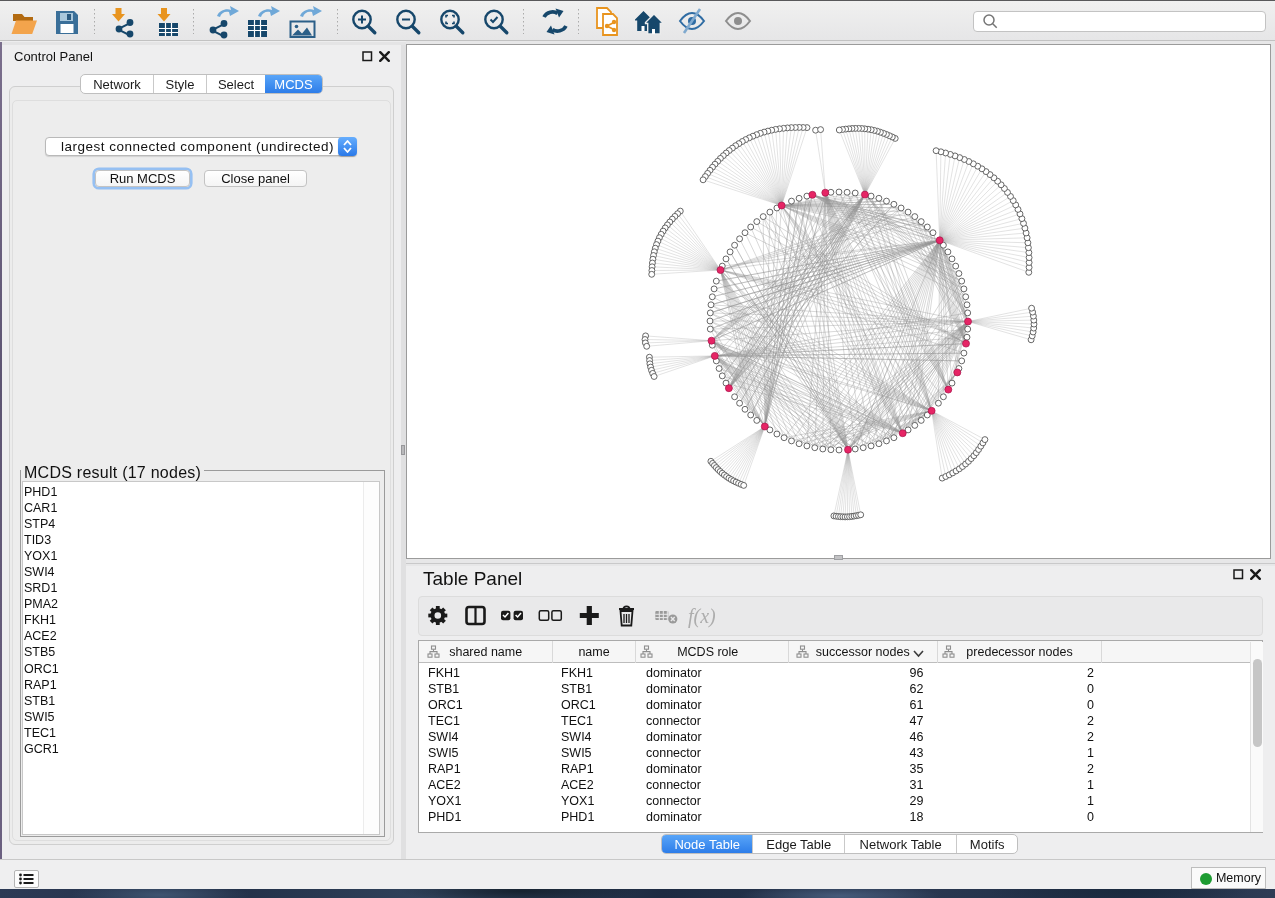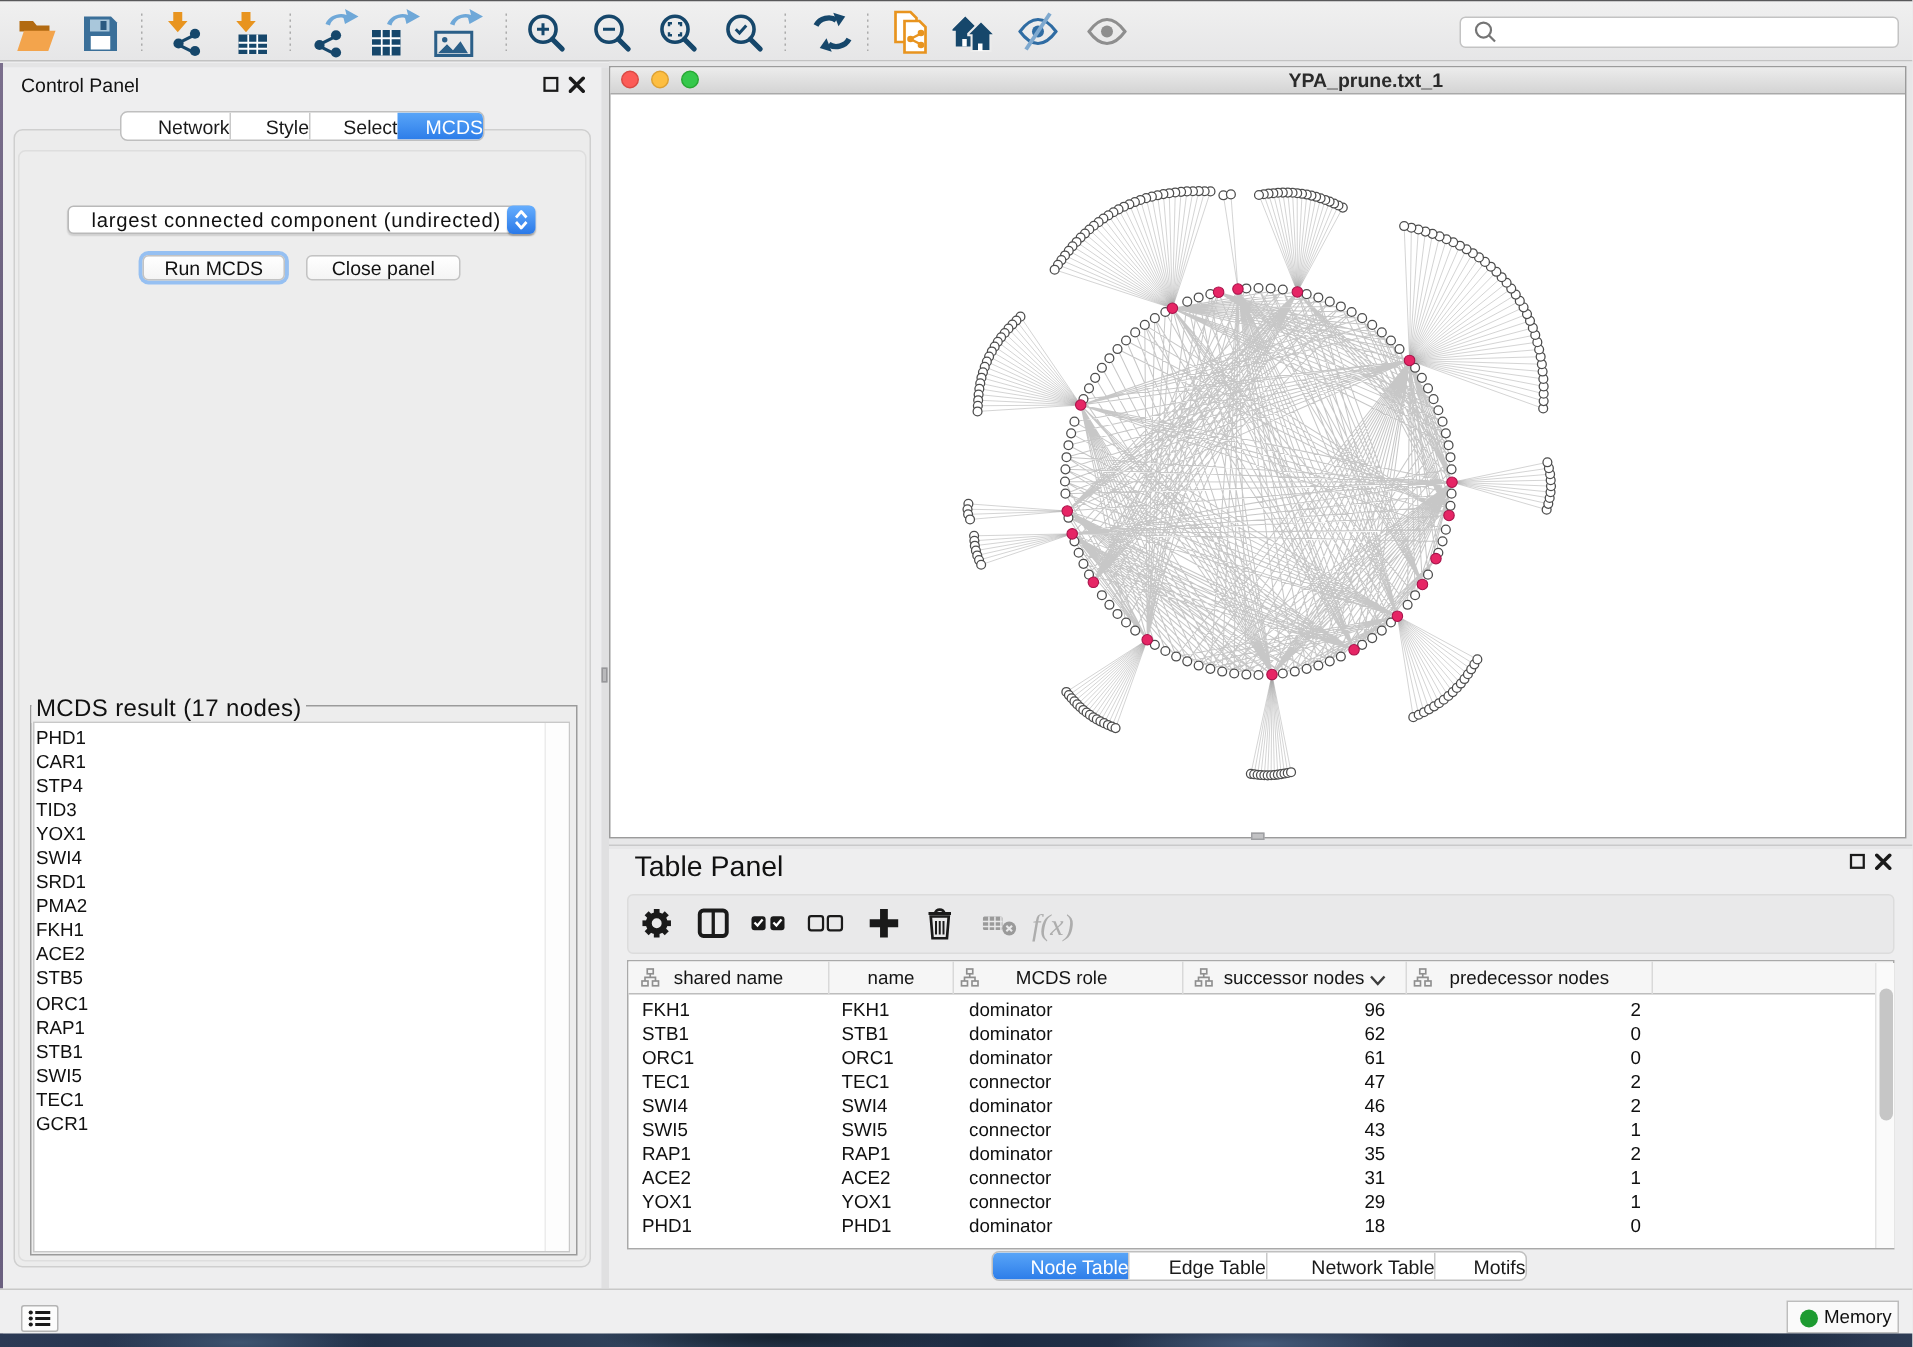--- a/index.html
+++ b/index.html
@@ -11,21 +11,21 @@
 
 #search{left:973px;top:10px;width:293px;height:21px;background:#fff;border:1px solid #c3c3c3;border-radius:4px}
 
 #cpanel{left:2px;top:45px;width:399px;height:814px;background:#eeeeef}
 #cphead{left:12px;top:4px;font-size:13px;color:#111}
 .wctl{position:absolute;width:17px;height:13px}
 #cpbody{left:7px;top:41px;width:385px;height:759px;background:#ececec;border:1px solid #cfcfcf;border-radius:6px}
 #cpinner{left:10px;top:55px;width:379px;height:741px;border:1px solid #dedede;border-radius:5px;background:#ededed}
 
 .tabgrp{position:absolute;display:flex;background:#fff;border:1px solid #bfbfbf;border-radius:5px;overflow:hidden}
-.tab{font-size:13px;color:#1a1a1a;text-align:right;line-height:19px;border-left:1px solid #c9c9c9}
+.tab{font-size:13px;color:#1a1a1a;text-align:center;line-height:19px;border-left:1px solid #c9c9c9}
 .tab:first-child{border-left:none}
 .tabsel{background:linear-gradient(#59a5f8,#2d7de9);color:#fff;border-left:none}
 #maintabs{left:78px;top:29px;width:243px;height:20px}
 
 #optlabel{left:-2px;top:68.5px;width:403px;text-align:center;font-size:13.5px;letter-spacing:.35px;color:#141414}
 #combo{left:43px;top:92px;width:311px;height:19px;background:#fff;border:1px solid #b9b9b9;border-radius:4px;box-shadow:0 1px 1px rgba(0,0,0,.12)}
 #combotext{left:1.5px;top:1px;width:300px;text-align:center;font-size:13.5px;letter-spacing:.5px;color:#111}
 #stepper{left:292px;top:-1px;width:19px;height:19px;background:linear-gradient(#66aefe,#2a79e8);border-radius:4px;box-shadow:0 1px 1px rgba(0,0,0,.25)}
 .btn{position:absolute;height:17px;background:linear-gradient(#ffffff,#f4f4f4);border:1px solid #c3c3c3;border-radius:4px;font-size:13px;text-align:center;color:#111;line-height:15px}
 #runbtn{left:93px;top:125px;width:95px;box-shadow:0 0 0 2.6px rgba(103,167,245,.65)}
@@ -216,26 +216,20 @@
   <div class="abs" id="fs"></div>
   <div class="abs" id="fslegend">MCDS result (17 nodes)</div>
   <div class="abs" id="fslist">PHD1<br>CAR1<br>STP4<br>TID3<br>YOX1<br>SWI4<br>SRD1<br>PMA2<br>FKH1<br>ACE2<br>STB5<br>ORC1<br>RAP1<br>STB1<br>SWI5<br>TEC1<br>GCR1</div>
   <div class="abs" id="fssb"></div>
 </div>
 <div class="abs" id="vdiv"></div>
 <div class="abs" id="vdivh"></div>
 <div class="abs" id="rightbg"></div>
 <div class="abs" style="left:406px;top:563px;width:869px;height:1px;background:#c9c9ca"></div>
 <div class="abs" id="nframe">
-  <div class="abs" id="ntitle">
-    <div class="tl" style="left:6.8px;background:#fc5b57;border:1px solid #d94a44"></div>
-    <div class="tl" style="left:27px;background:#fdbe41;border:1px solid #dda133"></div>
-    <div class="tl" style="left:46.9px;background:#35c84b;border:1px solid #29a834"></div>
-    <div class="abs" id="ntext">YPA_prune.txt_1</div>
-  </div>
   <svg width="863" height="496" viewBox="0 0 863 496" style="position:absolute;left:0;top:18px">
       <path d="M374.6 142.5L558.7 233.8M374.6 142.5L556.9 225.9M374.6 142.5L554.7 218.1M374.6 142.5L551.9 210.5M374.6 142.5L548.7 203.1M374.6 142.5L494.1 145.0M374.6 142.5L486.9 141.3M374.6 142.5L479.5 138.1M374.6 142.5L471.9 135.3M374.6 142.5L464.1 133.1M374.6 142.5L457.9 131.6M374.6 142.5L448.2 130.0M374.6 142.5L514.2 357.4M374.6 142.5L520.3 352.0M374.6 142.5L524.6 347.8M374.6 142.5L531.4 340.2M374.6 142.5L536.4 333.8M374.6 142.5L532.7 177.3M374.6 142.5L526.0 169.7M374.6 142.5L520.3 164.0M374.6 142.5L514.2 158.6M374.6 142.5L507.8 153.6M374.6 142.5L501.1 149.1M374.6 142.5L494.1 145.0M374.6 142.5L486.9 141.3M374.6 142.5L479.5 138.1M405.4 131.8L556.9 225.9M405.4 131.8L554.7 218.1M405.4 131.8L551.9 210.5M405.4 131.8L548.7 203.1M405.4 131.8L545.0 195.9M405.4 131.8L540.9 188.9M405.4 131.8L536.4 182.2M405.4 131.8L532.7 177.3M405.4 131.8L526.0 169.7M405.4 131.8L520.3 164.0M405.4 131.8L532.7 177.3M405.4 131.8L526.0 169.7M405.4 131.8L520.3 164.0M418.3 129.7L448.2 386.0M418.3 129.7L456.2 384.7M418.3 129.7L464.1 382.9M418.3 129.7L471.9 380.7M418.3 129.7L479.5 377.9M418.3 129.7L486.9 374.7M418.3 129.7L495.7 370.2M418.3 129.7L501.1 366.9M418.3 129.7L507.8 362.4M418.3 129.7L514.2 357.4M418.3 129.7L520.3 352.0M418.3 129.7L524.6 347.8M418.3 129.7L399.9 382.9M418.3 129.7L407.8 384.7M418.3 129.7L415.8 386.0M418.3 129.7L423.9 386.7M418.3 129.7L541.3 326.6M457.9 131.6L305.3 282.2M457.9 131.6L307.8 292.9M457.9 131.6L309.3 297.9M457.9 131.6L312.1 305.5M457.9 131.6L315.3 312.9M457.9 131.6L319.0 320.1M457.9 131.6L321.9 325.2M457.9 131.6L327.6 333.8M457.9 131.6L332.6 340.2M457.9 131.6L338.0 346.3M457.9 131.6L343.7 352.0M457.9 131.6L349.8 357.4M457.9 131.6L315.3 312.9M457.9 131.6L319.0 320.1M457.9 131.6L321.9 325.2M457.9 131.6L327.6 333.8M457.9 131.6L332.6 340.2M457.9 131.6L338.0 346.3M457.9 131.6L343.7 352.0M457.9 131.6L561.0 258.5M457.9 131.6L560.7 249.9M457.9 131.6L560.0 241.8M457.9 131.6L558.7 233.8M457.9 131.6L556.9 225.9M532.7 177.3L531.4 340.2M532.7 177.3L536.4 333.8M532.7 177.3L541.3 326.6M532.7 177.3L545.0 320.1M532.7 177.3L550.3 309.4M532.7 177.3L551.9 305.5M532.7 177.3L315.3 203.1M532.7 177.3L313.5 207.0M532.7 177.3L309.3 218.1M532.7 177.3L307.1 225.9M532.7 177.3L305.3 233.8M532.7 177.3L304.0 241.8M532.7 177.3L303.3 249.9M532.7 177.3L303.0 258.0M532.7 177.3L303.3 266.1M532.7 177.3L304.5 277.7M532.7 177.3L559.0 280.6M532.7 177.3L560.0 274.2M532.7 177.3L560.7 266.1M532.7 177.3L561.0 258.5M532.7 177.3L560.7 249.9M532.7 177.3L560.0 241.8M532.7 177.3L558.7 233.8M532.7 177.3L304.0 241.8M532.7 177.3L303.3 249.9M532.7 177.3L303.0 258.0M532.7 177.3L303.3 266.1M532.7 177.3L304.5 277.7M532.7 177.3L309.3 218.1M532.7 177.3L307.1 225.9M532.7 177.3L305.3 233.8M532.7 177.3L304.0 241.8M532.7 177.3L303.3 249.9M532.7 177.3L448.2 386.0M532.7 177.3L456.2 384.7M532.7 177.3L464.1 382.9M532.7 177.3L471.9 380.7M532.7 177.3L479.5 377.9M532.7 177.3L486.9 374.7M532.7 177.3L495.7 370.2M532.7 177.3L501.1 366.9M532.7 177.3L507.8 362.4M532.7 177.3L377.1 374.7M532.7 177.3L384.5 377.9M532.7 177.3L392.1 380.7M532.7 177.3L399.9 382.9M532.7 177.3L407.8 384.7M532.7 177.3L415.8 386.0M532.7 177.3L423.9 386.7M532.7 177.3L432.0 387.0M532.7 177.3L441.0 386.7M532.7 177.3L448.2 386.0M561.0 258.5L304.0 241.8M561.0 258.5L303.3 249.9M561.0 258.5L303.0 258.0M561.0 258.5L303.3 266.1M561.0 258.5L304.5 277.7M561.0 258.5L392.1 380.7M561.0 258.5L399.9 382.9M561.0 258.5L407.8 384.7M561.0 258.5L415.8 386.0M561.0 258.5L423.9 386.7M561.0 258.5L471.9 380.7M561.0 258.5L479.5 377.9M561.0 258.5L486.9 374.7M561.0 258.5L495.7 370.2M561.0 258.5L501.1 366.9M561.0 258.5L507.8 362.4M561.0 258.5L514.2 357.4M561.0 258.5L520.3 352.0M561.0 258.5L415.8 386.0M561.0 258.5L423.9 386.7M561.0 258.5L432.0 387.0M561.0 258.5L441.0 386.7M561.0 258.5L448.2 386.0M561.0 258.5L456.2 384.7M561.0 258.5L464.1 382.9M561.0 258.5L471.9 380.7M561.0 258.5L479.5 377.9M561.0 258.5L536.4 333.8M561.0 258.5L541.3 326.6M561.0 258.5L545.0 320.1M561.0 258.5L536.4 182.2M561.0 258.5L532.7 177.3M561.0 258.5L526.0 169.7M561.0 258.5L520.3 164.0M561.0 258.5L514.2 158.6M561.0 258.5L507.8 153.6M561.0 258.5L501.1 149.1M559.0 280.6L526.0 169.7M559.0 280.6L520.3 164.0M559.0 280.6L514.2 158.6M559.0 280.6L507.8 153.6M559.0 280.6L501.1 149.1M559.0 280.6L494.1 145.0M559.0 280.6L486.9 141.3M559.0 280.6L356.2 153.6M559.0 280.6L349.8 158.6M559.0 280.6L343.7 164.0M559.0 280.6L338.0 169.7M550.3 309.4L479.5 377.9M550.3 309.4L486.9 374.7M550.3 309.4L495.7 370.2M550.3 309.4L501.1 366.9M550.3 309.4L507.8 362.4M550.3 309.4L514.2 357.4M541.3 326.6L471.9 135.3M541.3 326.6L464.1 133.1M541.3 326.6L457.9 131.6M541.3 326.6L448.2 130.0M541.3 326.6L440.1 129.3M541.3 326.6L432.0 129.0M541.3 326.6L423.9 129.3M524.6 347.8L309.3 218.1M524.6 347.8L307.1 225.9M524.6 347.8L305.3 233.8M524.6 347.8L304.0 241.8M524.6 347.8L303.3 249.9M524.6 347.8L303.0 258.0M524.6 347.8L303.3 266.1M524.6 347.8L304.5 277.7M524.6 347.8L305.3 282.2M524.6 347.8L448.2 386.0M524.6 347.8L456.2 384.7M524.6 347.8L464.1 382.9M524.6 347.8L471.9 380.7M524.6 347.8L377.1 374.7M524.6 347.8L384.5 377.9M524.6 347.8L392.1 380.7M524.6 347.8L399.9 382.9M524.6 347.8L407.8 384.7M524.6 347.8L415.8 386.0M524.6 347.8L471.9 135.3M524.6 347.8L464.1 133.1M524.6 347.8L457.9 131.6M524.6 347.8L448.2 130.0M524.6 347.8L440.1 129.3M524.6 347.8L432.0 129.0M495.7 370.2L304.0 241.8M495.7 370.2L303.3 249.9M495.7 370.2L303.0 258.0M495.7 370.2L303.3 266.1M495.7 370.2L304.5 277.7M495.7 370.2L305.3 282.2M495.7 370.2L307.8 292.9M495.7 370.2L309.3 297.9M495.7 370.2L312.1 305.5M495.7 370.2L315.3 312.9M495.7 370.2L319.0 320.1M495.7 370.2L405.4 131.8M495.7 370.2L399.9 133.1M495.7 370.2L392.1 135.3M495.7 370.2L384.5 138.1M495.7 370.2L374.6 142.5M495.7 370.2L369.9 145.0M495.7 370.2L362.9 149.1M495.7 370.2L356.2 153.6M441.0 386.7L560.0 274.2M441.0 386.7L560.7 266.1M441.0 386.7L561.0 258.5M441.0 386.7L560.7 249.9M441.0 386.7L560.0 241.8M441.0 386.7L558.7 233.8M441.0 386.7L556.9 225.9M441.0 386.7L554.7 218.1M441.0 386.7L551.9 210.5M441.0 386.7L399.9 133.1M441.0 386.7L392.1 135.3M441.0 386.7L384.5 138.1M441.0 386.7L374.6 142.5M441.0 386.7L327.6 182.2M441.0 386.7L323.1 188.9M441.0 386.7L319.0 195.9M441.0 386.7L315.3 203.1M441.0 386.7L362.9 149.1M441.0 386.7L356.2 153.6M441.0 386.7L349.8 158.6M441.0 386.7L343.7 164.0M441.0 386.7L338.0 169.7M441.0 386.7L332.6 175.8M441.0 386.7L327.6 182.2M441.0 386.7L323.1 188.9M441.0 386.7L319.0 195.9M357.8 363.5L418.3 129.7M357.8 363.5L405.4 131.8M357.8 363.5L399.9 133.1M357.8 363.5L392.1 135.3M357.8 363.5L384.5 138.1M357.8 363.5L418.3 129.7M357.8 363.5L405.4 131.8M357.8 363.5L399.9 133.1M357.8 363.5L392.1 135.3M357.8 363.5L384.5 138.1M357.8 363.5L374.6 142.5M357.8 363.5L369.9 145.0M357.8 363.5L362.9 149.1M357.8 363.5L356.2 153.6M357.8 363.5L303.0 258.0M357.8 363.5L303.3 266.1M357.8 363.5L304.5 277.7M357.8 363.5L305.3 282.2M357.8 363.5L307.8 292.9M357.8 363.5L309.3 297.9M357.8 363.5L312.1 305.5M357.8 363.5L315.3 312.9M321.9 325.2L486.9 141.3M321.9 325.2L479.5 138.1M321.9 325.2L471.9 135.3M321.9 325.2L464.1 133.1M321.9 325.2L457.9 131.6M321.9 325.2L448.2 130.0M321.9 325.2L440.1 129.3M321.9 325.2L432.0 129.0M321.9 325.2L423.9 129.3M321.9 325.2L418.3 129.7M321.9 325.2L405.4 131.8M321.9 325.2L494.1 145.0M321.9 325.2L486.9 141.3M307.8 292.9L554.7 297.9M307.8 292.9L556.9 290.1M307.8 292.9L559.0 280.6M307.8 292.9L560.0 274.2M307.8 292.9L560.7 266.1M307.8 292.9L561.0 258.5M307.8 292.9L560.7 249.9M307.8 292.9L377.1 374.7M307.8 292.9L384.5 377.9M307.8 292.9L392.1 380.7M307.8 292.9L399.9 382.9M307.8 292.9L407.8 384.7M307.8 292.9L415.8 386.0M307.8 292.9L423.9 386.7M307.8 292.9L432.0 387.0M307.8 292.9L441.0 386.7M307.8 292.9L448.2 386.0M307.8 292.9L456.2 384.7M307.8 292.9L464.1 382.9M307.8 292.9L554.7 297.9M307.8 292.9L556.9 290.1M307.8 292.9L559.0 280.6M304.5 277.7L423.9 386.7M304.5 277.7L432.0 387.0M304.5 277.7L441.0 386.7M304.5 277.7L448.2 386.0M304.5 277.7L456.2 384.7M304.5 277.7L464.1 382.9M304.5 277.7L471.9 380.7M304.5 277.7L479.5 377.9M304.5 277.7L486.9 374.7M304.5 277.7L495.7 370.2M304.5 277.7L494.1 145.0M304.5 277.7L486.9 141.3M304.5 277.7L479.5 138.1M304.5 277.7L471.9 135.3M304.5 277.7L464.1 133.1M304.5 277.7L457.9 131.6M304.5 277.7L448.2 130.0M313.5 207.0L343.7 352.0M313.5 207.0L349.8 357.4M313.5 207.0L357.8 363.5M313.5 207.0L362.9 366.9M313.5 207.0L369.9 371.0M313.5 207.0L377.1 374.7M313.5 207.0L384.5 377.9M313.5 207.0L392.1 380.7M313.5 207.0L399.9 382.9M313.5 207.0L407.8 384.7M313.5 207.0L415.8 386.0M313.5 207.0L423.9 386.7M313.5 207.0L556.9 290.1M313.5 207.0L559.0 280.6M313.5 207.0L560.0 274.2M313.5 207.0L560.7 266.1M313.5 207.0L561.0 258.5M313.5 207.0L514.2 158.6M313.5 207.0L507.8 153.6M313.5 207.0L501.1 149.1M313.5 207.0L494.1 145.0M313.5 207.0L471.9 380.7M313.5 207.0L479.5 377.9M313.5 207.0L486.9 374.7" fill="none" stroke="#949494" stroke-opacity=".52" stroke-width=".68"></path>
       <path d="M400.0 64.6L374.6 142.5M396.1 64.5L374.6 142.5M392.2 64.4L374.6 142.5M388.3 64.5L374.6 142.5M384.3 64.6L374.6 142.5M380.4 64.9L374.6 142.5M376.5 65.3L374.6 142.5M372.5 65.8L374.6 142.5M368.6 66.4L374.6 142.5M364.7 67.2L374.6 142.5M360.9 68.1L374.6 142.5M357.1 69.1L374.6 142.5M353.3 70.3L374.6 142.5M349.6 71.7L374.6 142.5M345.9 73.2L374.6 142.5M342.3 74.8L374.6 142.5M338.7 76.6L374.6 142.5M335.3 78.5L374.6 142.5M331.9 80.6L374.6 142.5M328.6 82.7L374.6 142.5M325.4 85.1L374.6 142.5M322.2 87.5L374.6 142.5M319.2 90.0L374.6 142.5M316.3 92.7L374.6 142.5M313.4 95.4L374.6 142.5M310.7 98.3L374.6 142.5M308.0 101.2L374.6 142.5M305.5 104.2L374.6 142.5M303.0 107.3L374.6 142.5M300.6 110.4L374.6 142.5M298.3 113.6L374.6 142.5M296.1 116.8L374.6 142.5M488.2 75.4L457.9 131.6M485.3 74.0L457.9 131.6M482.4 72.7L457.9 131.6M479.4 71.4L457.9 131.6M476.5 70.3L457.9 131.6M473.4 69.2L457.9 131.6M470.4 68.2L457.9 131.6M467.3 67.4L457.9 131.6M464.2 66.7L457.9 131.6M461.0 66.2L457.9 131.6M457.8 65.8L457.9 131.6M454.7 65.5L457.9 131.6M451.5 65.4L457.9 131.6M448.2 65.4L457.9 131.6M445.0 65.5L457.9 131.6M441.9 65.8L457.9 131.6M438.7 66.1L457.9 131.6M435.5 66.5L457.9 131.6M432.3 67.0L457.9 131.6M621.8 209.3L532.7 177.3M622.1 204.4L532.7 177.3M622.1 199.5L532.7 177.3M622.1 194.6L532.7 177.3M621.9 189.6L532.7 177.3M621.4 184.7L532.7 177.3M620.9 179.8L532.7 177.3M620.1 174.8L532.7 177.3M619.1 170.0L532.7 177.3M617.9 165.1L532.7 177.3M616.5 160.3L532.7 177.3M614.9 155.6L532.7 177.3M613.0 150.9L532.7 177.3M611.0 146.4L532.7 177.3M608.7 141.9L532.7 177.3M606.2 137.6L532.7 177.3M603.5 133.4L532.7 177.3M600.5 129.4L532.7 177.3M597.4 125.5L532.7 177.3M594.1 121.8L532.7 177.3M590.6 118.2L532.7 177.3M586.9 114.8L532.7 177.3M583.0 111.6L532.7 177.3M579.0 108.6L532.7 177.3M574.9 105.8L532.7 177.3M570.7 103.2L532.7 177.3M566.3 100.8L532.7 177.3M561.8 98.5L532.7 177.3M557.3 96.5L532.7 177.3M552.7 94.6L532.7 177.3M548.0 92.9L532.7 177.3M543.3 91.4L532.7 177.3M538.6 90.0L532.7 177.3M533.9 88.8L532.7 177.3M529.1 87.7L532.7 177.3M624.1 276.8L561.0 258.5M625.2 272.9L561.0 258.5M626.1 269.0L561.0 258.5M626.7 265.1L561.0 258.5M627.0 261.1L561.0 258.5M626.8 257.1L561.0 258.5M626.4 253.1L561.0 258.5M625.6 249.1L561.0 258.5M624.6 245.2L561.0 258.5M273.3 148.1L313.5 207.0M270.6 150.7L313.5 207.0M267.9 153.4L313.5 207.0M265.3 156.1L313.5 207.0M262.8 159.0L313.5 207.0M260.4 161.9L313.5 207.0M258.2 164.9L313.5 207.0M256.1 168.1L313.5 207.0M254.2 171.3L313.5 207.0M252.4 174.7L313.5 207.0M250.9 178.1L313.5 207.0M249.5 181.6L313.5 207.0M248.3 185.2L313.5 207.0M247.3 188.8L313.5 207.0M246.5 192.5L313.5 207.0M245.9 196.2L313.5 207.0M245.4 200.0L313.5 207.0M245.1 203.8L313.5 207.0M244.9 207.5L313.5 207.0M244.7 211.3L313.5 207.0M238.6 272.9L304.5 277.7M238.0 276.5L304.5 277.7M238.4 279.9L304.5 277.7M239.7 283.3L304.5 277.7M242.4 294.2L307.8 292.9M242.6 297.5L307.8 292.9M242.9 300.8L307.8 292.9M243.6 304.1L307.8 292.9M244.5 307.3L307.8 292.9M245.7 310.4L307.8 292.9M247.1 313.5L307.8 292.9M303.9 398.3L357.8 363.5M305.6 400.4L357.8 363.5M307.4 402.5L357.8 363.5M309.3 404.6L357.8 363.5M311.2 406.6L357.8 363.5M313.2 408.5L357.8 363.5M315.2 410.3L357.8 363.5M317.4 412.0L357.8 363.5M319.6 413.6L357.8 363.5M321.9 415.2L357.8 363.5M324.2 416.6L357.8 363.5M326.6 417.9L357.8 363.5M329.1 419.1L357.8 363.5M331.6 420.3L357.8 363.5M334.2 421.4L357.8 363.5M336.7 422.4L357.8 363.5M426.9 452.9L441.0 386.7M429.1 453.2L441.0 386.7M431.4 453.5L441.0 386.7M433.6 453.7L441.0 386.7M435.9 453.8L441.0 386.7M438.1 453.9L441.0 386.7M440.4 453.8L441.0 386.7M442.6 453.7L441.0 386.7M444.9 453.4L441.0 386.7M447.1 453.1L441.0 386.7M449.3 452.7L441.0 386.7M451.5 452.3L441.0 386.7M453.7 451.8L441.0 386.7M535.2 415.1L524.6 347.8M538.8 413.5L524.6 347.8M542.3 411.8L524.6 347.8M545.7 409.9L524.6 347.8M549.1 407.9L524.6 347.8M552.4 405.8L524.6 347.8M555.5 403.5L524.6 347.8M558.6 401.0L524.6 347.8M561.5 398.4L524.6 347.8M564.2 395.6L524.6 347.8M566.9 392.7L524.6 347.8M569.3 389.7L524.6 347.8M571.6 386.5L524.6 347.8M573.8 383.2L524.6 347.8M575.9 379.9L524.6 347.8M577.9 376.6L524.6 347.8M408.6 67.2L418.3 129.7M413.6 66.6L418.3 129.7" fill="none" stroke="#a0a0a0" stroke-opacity=".5" stroke-width=".6"></path>
       <g fill="#fff" stroke="#4d4d4d" stroke-width=".85">
         <circle cx="560.7" cy="249.9" r="2.95"></circle>
         <circle cx="560.0" cy="241.8" r="2.95"></circle>
         <circle cx="558.7" cy="233.8" r="2.95"></circle>
         <circle cx="556.9" cy="225.9" r="2.95"></circle>
         <circle cx="554.7" cy="218.1" r="2.95"></circle>
         <circle cx="551.9" cy="210.5" r="2.95"></circle>

